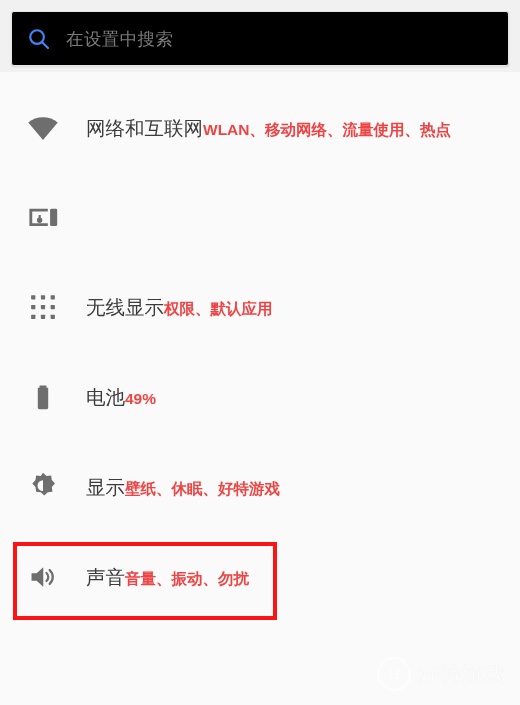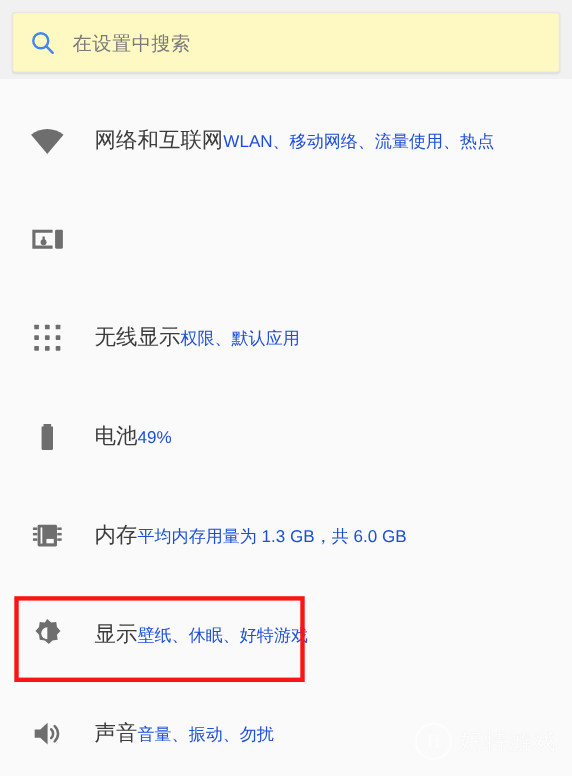--- a/index.html
+++ b/index.html
@@ -18,21 +18,21 @@
 
   
   .search-wrap {
     padding: 11px 11px 0 11px;
     background: #f1f1f1;
     box-sizing: border-box;
     height: 72px;
   }
   .search-bar {
     height: 55px;
-    background: #fef9c3;
+    background: #000000;
     border: 1px solid #e6e6e6;
     border-radius: 3px;
     display: flex;
     align-items: center;
     box-shadow: 0 1px 2px rgba(0,0,0,0.10);
     box-sizing: border-box;
   }
   .search-icon {
     width: 54px;
     min-width: 54px;
@@ -73,24 +73,25 @@
     overflow: hidden;
   }
   .row-title {
     font-size: 19.5px;
     color: #3c3c3c;
     line-height: 25px;
     white-space: nowrap;
   }
   .row-sub {
     font-size: 15.5px;
-    color: #1d4ed8;
+    color: #ef4444;
     line-height: 23px;
     margin-top: 2px;
     white-space: nowrap;
+    font-weight: bold;
   }
 
   
   .row.r-network { height: 88px; }
   .row.r-devices { height: 90px; }
   .row.r-apps    { height: 90px; }
   .row.r-battery { height: 90px; }
   .row.r-memory  { height: 90px; }
   .row.r-display { height: 90px; }
   .row.r-sound   { height: 90px; }
@@ -208,41 +209,20 @@
       <svg width="32" height="32" viewBox="0 0 24 24">
         <path d="M9.4 3.4 h5.2 v1.6 h1.3 v15.0 a1.1 1.1 0 0 1 -1.1 1.1 h-5.6 a1.1 1.1 0 0 1 -1.1 -1.1 v-15.0 h1.3 z" fill="#6e6e6e"></path>
       </svg>
     </span>
     <span class="row-text">
       <span class="row-title">电池</span>
       <span class="row-sub">49%</span>
     </span>
   </div>
 
-  <div class="row r-memory">
-    <span class="row-icon">
-      <svg width="32" height="32" viewBox="0 0 24 24">
-        <rect x="5.4" y="4.6" width="13.2" height="14.8" rx="1.0" fill="#6e6e6e"></rect>
-        <g fill="#6e6e6e">
-          <rect x="2.2" y="6.4" width="3.0" height="1.7"></rect>
-          <rect x="2.2" y="10.1" width="3.0" height="1.7"></rect>
-          <rect x="2.2" y="13.8" width="3.0" height="1.7"></rect>
-          <rect x="18.8" y="6.4" width="3.0" height="1.7"></rect>
-          <rect x="18.8" y="10.1" width="3.0" height="1.7"></rect>
-          <rect x="18.8" y="13.8" width="3.0" height="1.7"></rect>
-        </g>
-        <rect x="11.4" y="14.2" width="5.0" height="3.0" fill="#fafafa"></rect>
-        <rect x="7.4" y="6.4" width="1.2" height="11.0" fill="#fafafa"></rect>
-      </svg>
-    </span>
-    <span class="row-text">
-      <span class="row-title">内存</span>
-      <span class="row-sub">平均内存用量为 1.3 GB，共 6.0 GB</span>
-    </span>
-  </div>
 
   <div class="row r-display">
     <span class="row-icon">
       <svg width="34" height="34" viewBox="0 0 24 24">
         <path fill="#6e6e6e" d="M12 2.0 l2.45 2.25 3.3 -0.45 0.45 3.3 2.25 2.45 -2.25 2.45 0.45 3.3 -3.3 0.45 -2.45 2.25 -2.45 -2.25 -3.3 -0.45 -0.45 -3.3 -2.25 -2.45 2.25 -2.45 0.45 -3.3 3.3 0.45 z"></path>
         <path fill="#fafafa" d="M12 6.3 a3.85 3.85 0 0 0 0 7.7 z" transform="translate(0 0.85)"></path>
       </svg>
     </span>
     <span class="row-text">
       <span class="row-title">显示</span>

